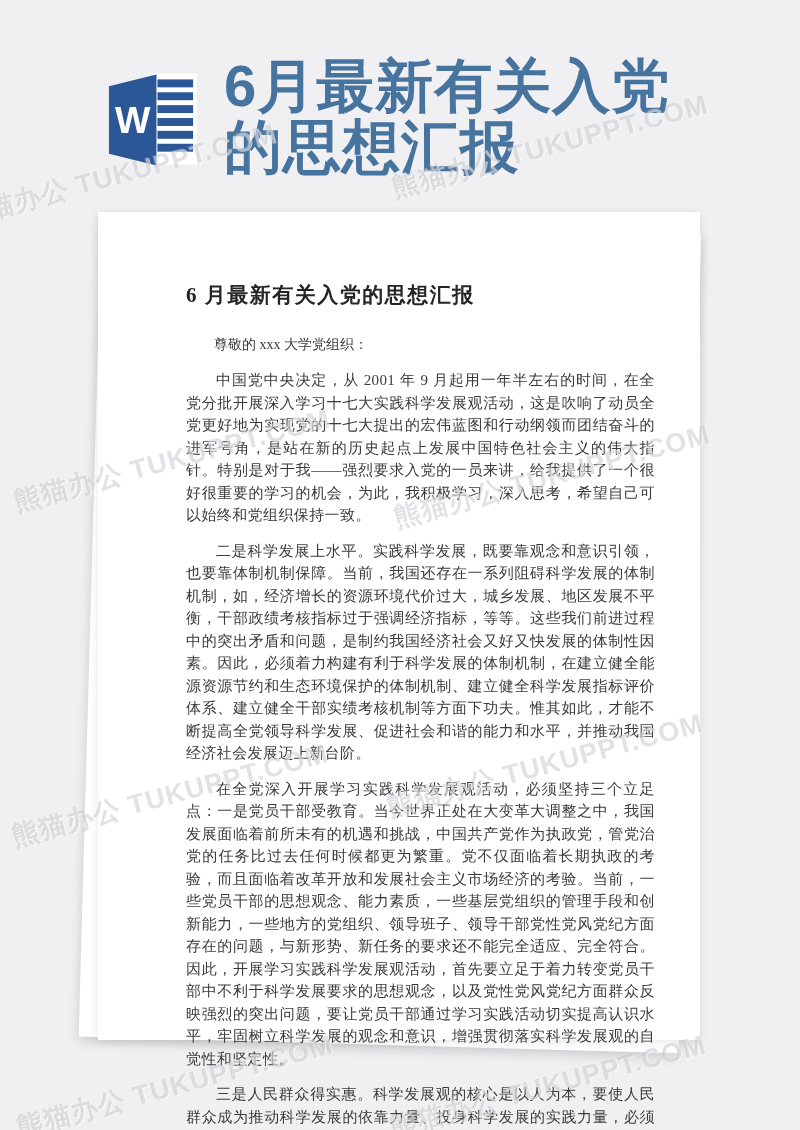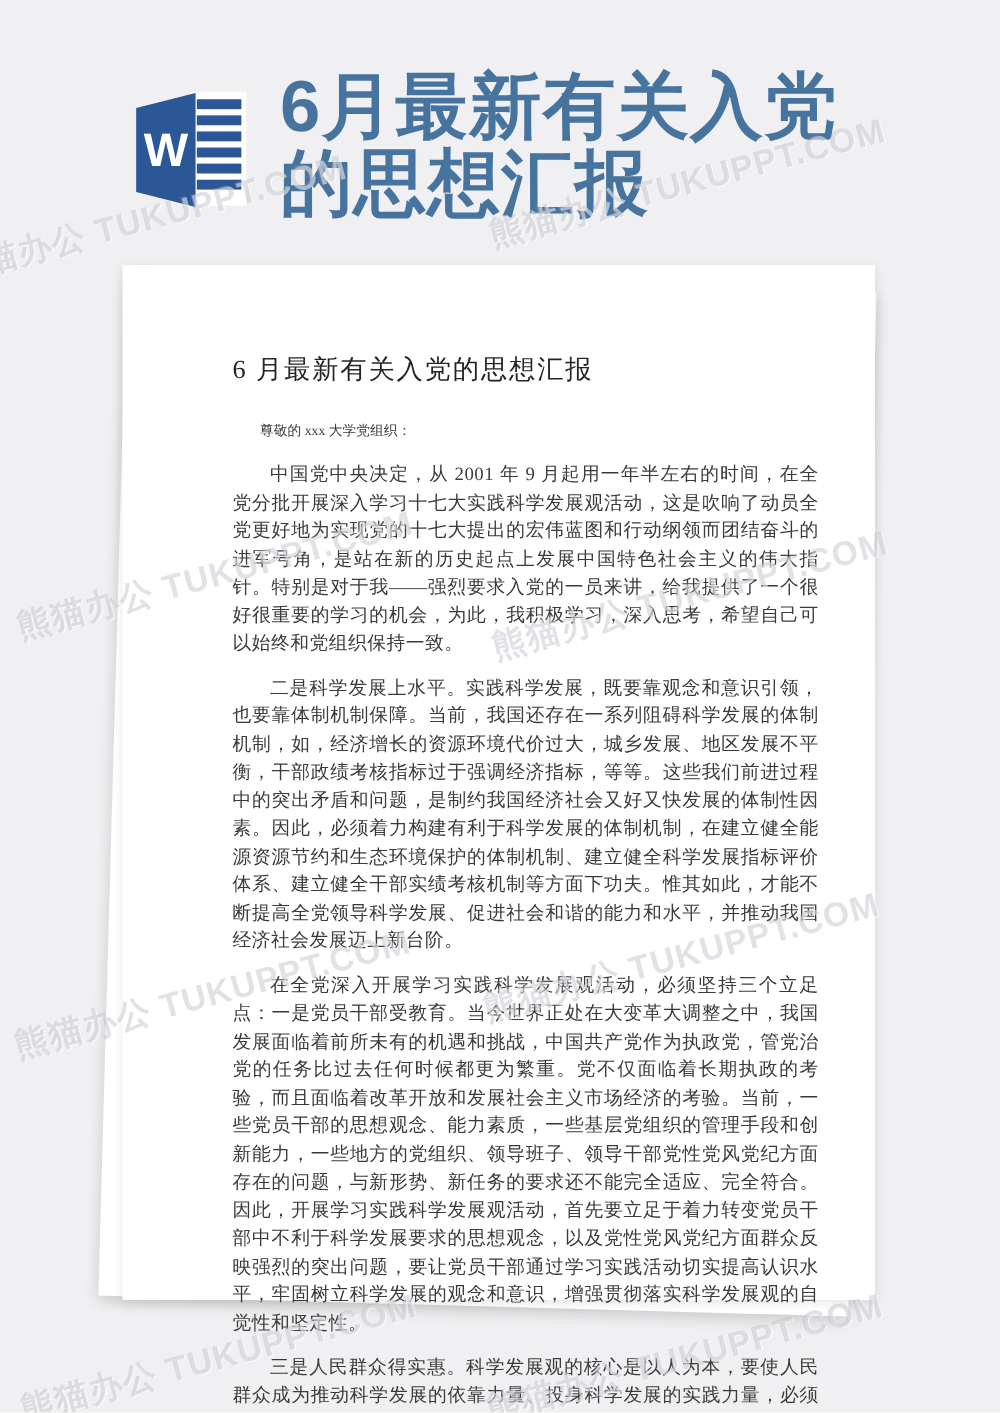--- a/index.html
+++ b/index.html
@@ -38,27 +38,27 @@
     box-shadow:0 2px 9px rgba(0,0,0,0.10);
     z-index:2;
     box-sizing:border-box;
     padding:69px 45px 0 88px;
     font-family:"Liberation Serif","DejaVu Serif",serif;
     color:var(--body-text,#3a3a3a);
   }
   .doc-heading{
     margin:0 0 25px 0;
     font-size:21px;
-    font-weight:normal;
+    font-weight:bold;
     color:#252525;
     letter-spacing:1.5px;
   }
   .greeting{
     margin:0 0 13px 0;
-    font-size:11px;
+    font-size:14px;
     line-height:22px;
     text-indent:2em;
   }
   .body-para{
     margin:0 0 13px 0;
     font-size:15px;
     line-height:22.5px;
     text-indent:2em;
     text-align:justify;
     letter-spacing:0.4px;

